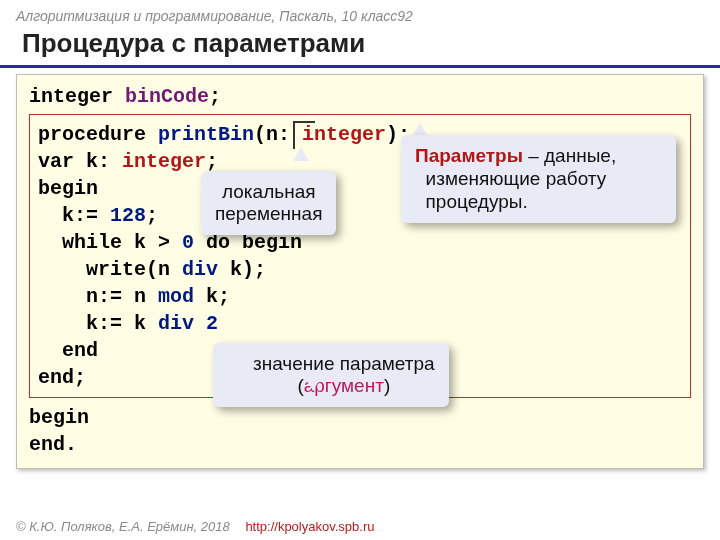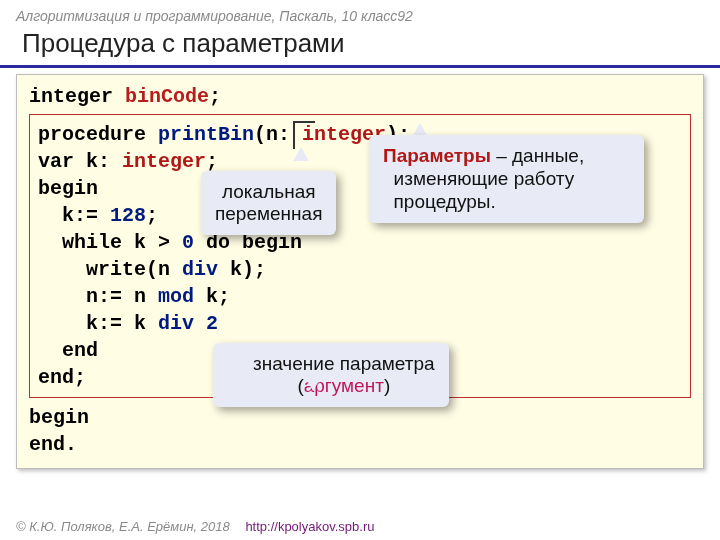--- a/index.html
+++ b/index.html
@@ -13,21 +13,21 @@
   .head-bar {
     color:#8a8a8a;
     font-style:italic;
     font-size:14px;
     padding:8px 16px 0 16px;
     display:flex;
     justify-content:flex-start;
   }
   .title {
     font-size:26px;
-    font-weight:normal;
+    font-weight:bold;
     color:#222;
     padding:4px 16px 4px 22px;
   }
   .underline {
     height:3px;
     background:#2a2aa0;
     margin:2px 0 6px 0;
   }
   .code-block {
     background:#fffde4;
@@ -43,56 +43,56 @@
   }
   .proc-box {
     background:#fffde4;
     border:1.5px solid #c02e2e;
     margin:4px 0 6px 0;
     padding:6px 8px;
   }
   .kw   { color:#000; }
   .navy { color:#001a80; }
   .red  { color:#b01818; }
-  .green{ color:#b91c1c; }
+  .green{ color:#701a75; }
   .callout {
     position:absolute;
     background:#e8ebf5;
     border-radius:6px;
     padding:10px 14px;
     font-family: Arial, sans-serif;
     font-weight:normal;
     font-size:19px;
     color:#111;
     box-shadow:4px 4px 8px rgba(0,0,0,0.35);
   }
   .callout .accent { color:#b01818; font-weight:bold; }
   .callout .accent2 { color:#be185d; }
   .callout.c1 { top:96px; left:184px; text-align:center; line-height:1.15; }
-  .callout.c2 { top:60px; left:352px; width:275px; line-height:1.2; }
+  .callout.c2 { top:60px; left:384px; width:275px; line-height:1.2; }
   .callout.c3 { top:268px; left:196px; text-align:center; line-height:1.15;padding-left:40px; }
   .pointer {
     position:absolute;
     width:0;height:0;
     border-style:solid;
   }
   .p1 { top:72px; left:276px; border-width:0 8px 14px 8px; border-color:transparent transparent #e8ebf5 transparent; }
   .p2 { top:48px; left:395px; border-width:0 8px 14px 8px; border-color:transparent transparent #e8ebf5 transparent; }
   .p3 { top:302px; left:288px; border-width:14px 8px 0 8px; border-color:#e8ebf5 transparent transparent transparent; }
   .conn-line { position:absolute; background:#333; }
   .cl1 { top:46px; left:276px; width:2px; height:28px; }
   .cl2 { top:46px; left:276px; width:22px; height:2px; }
   .footer {
     position:absolute;
     bottom:6px; left:16px;
     font-size:13px;
     color:#8a8a8a;
     font-style:italic;
   }
-  .footer a { color:#701a75; text-decoration:none; font-style:normal; margin-left:12px; }
+  .footer a { color:#b91c1c; text-decoration:none; font-style:normal; margin-left:12px; }
 </style>
 </head>
 <body>
 
 <div class="head-bar">
   <span>Алгоритмизация и программирование, Паскаль, 10 класс</span>
   <span>92</span>
 </div>
 
 <div class="title">Процедура с параметрами</div>

